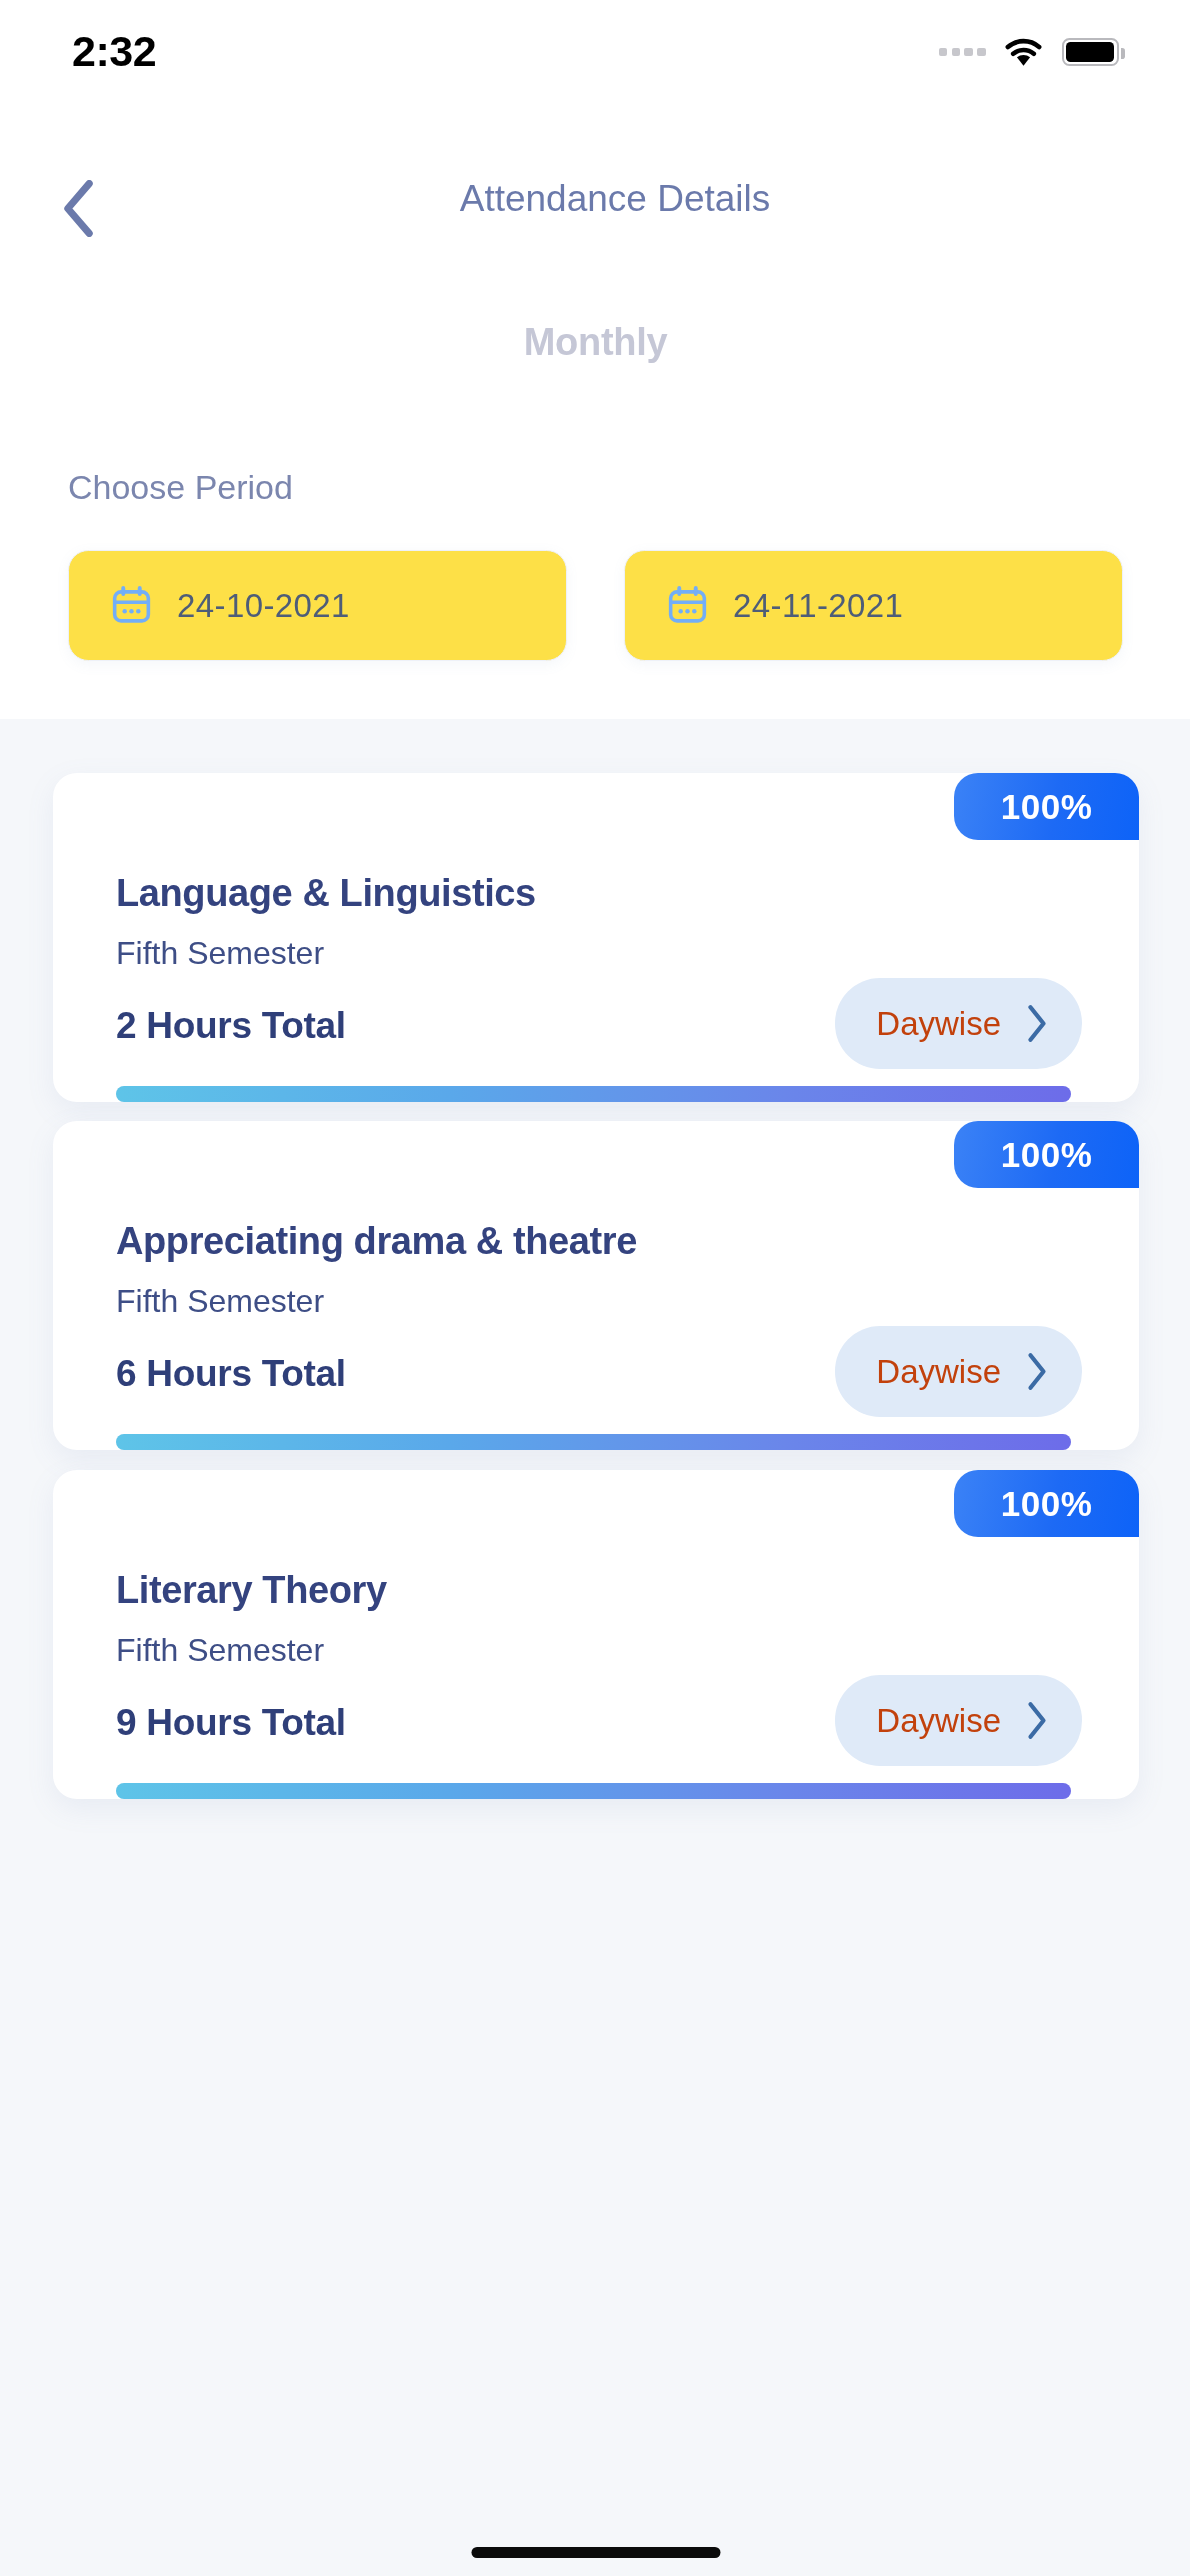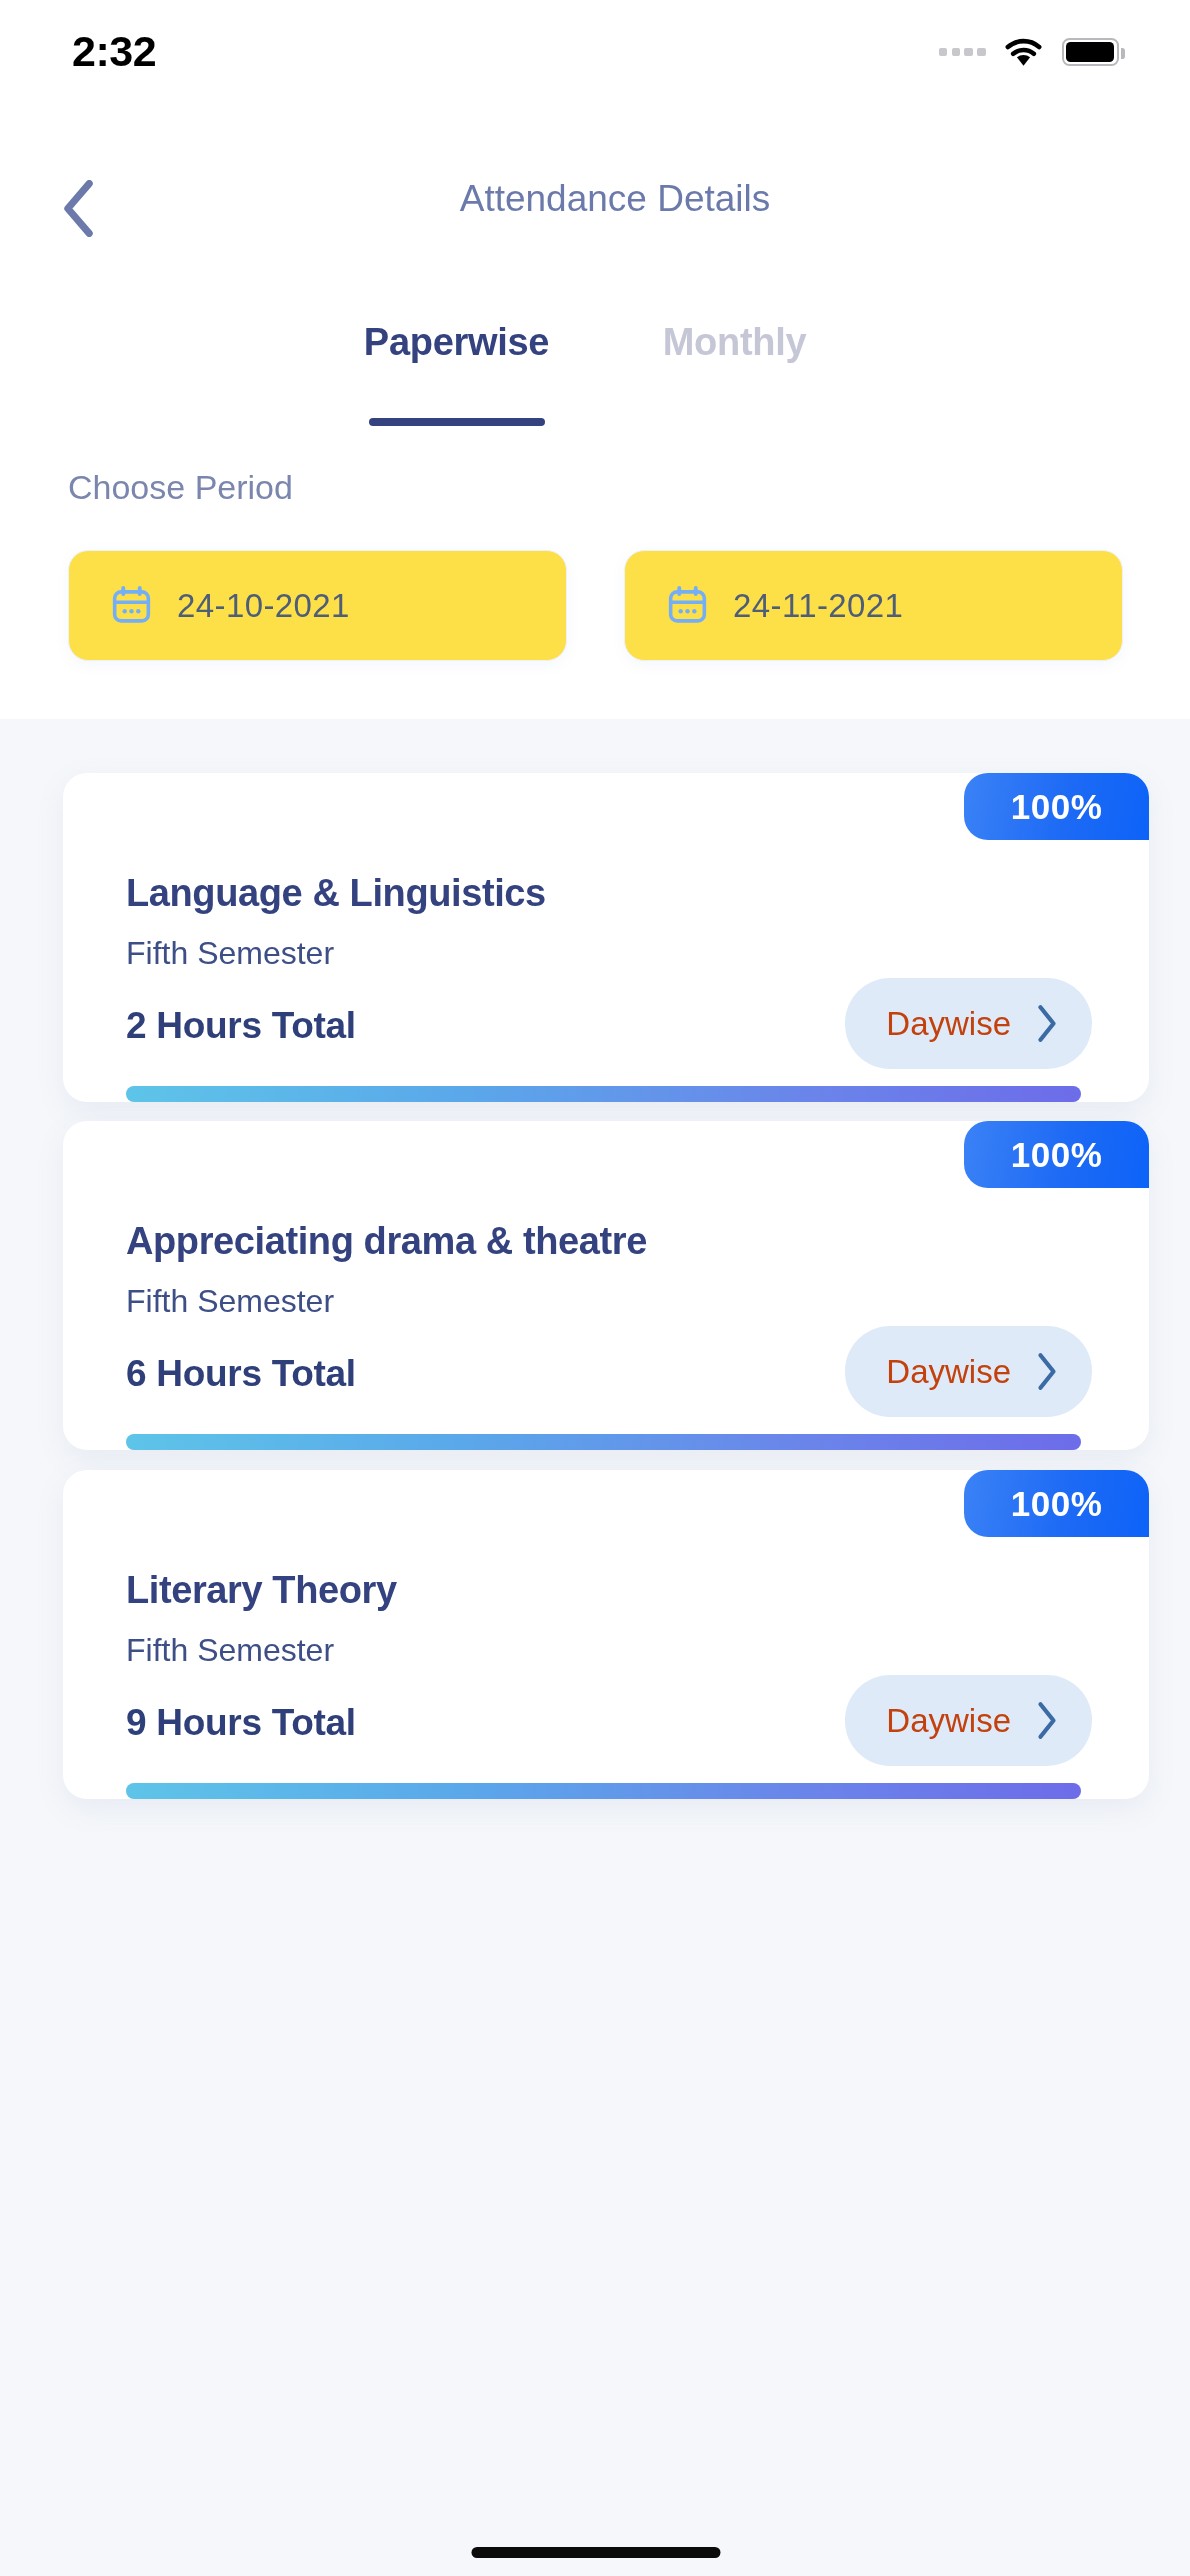--- a/index.html
+++ b/index.html
@@ -80,21 +80,21 @@
   .cal-icon{ width:43px; height:43px; position:relative; flex:0 0 auto; }
   .date-text{ font-size:33px; color:#4e5d78; letter-spacing:0.4px;}
 
   
   .sheet{
     position:absolute; top:719px; left:0; width:1191px; height:1857px;
     background:#f5f7fa;
   }
 
   .card{
-    position:absolute; left:63px; width:1086px; background:#ffffff;
+    position:absolute; left:53px; width:1086px; background:#ffffff;
     border-radius:24px; overflow:hidden;
     box-shadow:0 9.3px 28px rgba(120,140,190,0.10);
   }
   .badge{
     position:absolute; top:0; right:0; height:67px; min-width:185px;
     background:linear-gradient(100deg,#3b82f6 0%,#1d6af5 55%,#0d63f8 100%);
     border-radius:24px 0 0 24px;
     display:flex; align-items:center; justify-content:center;
     padding:0 32px;
   }
@@ -158,24 +158,20 @@
 <div class="nav">
   <div class="back-btn">
     <svg width="37" height="57" viewBox="0 0 20 32">
       <path d="M16 2 L4 16 L16 30" stroke="#6b7aab" stroke-width="4" fill="none" stroke-linecap="round" stroke-linejoin="round"></path>
     </svg>
   </div>
   <div class="nav-title">Attendance Details</div>
 </div>
 
 <div class="tabs">
-  <div class="tab active">
-    <div class="tab-label">Paperwise</div>
-    <div class="tab-underline"></div>
-  </div>
   <div class="tab inactive">
     <div class="tab-label">Monthly</div>
   </div>
 </div>
 
 <div class="period-label">Choose Period</div>
 <div class="date-row">
 
   <div class="date-box">
     <svg class="cal-icon" viewBox="0 0 24 24">

